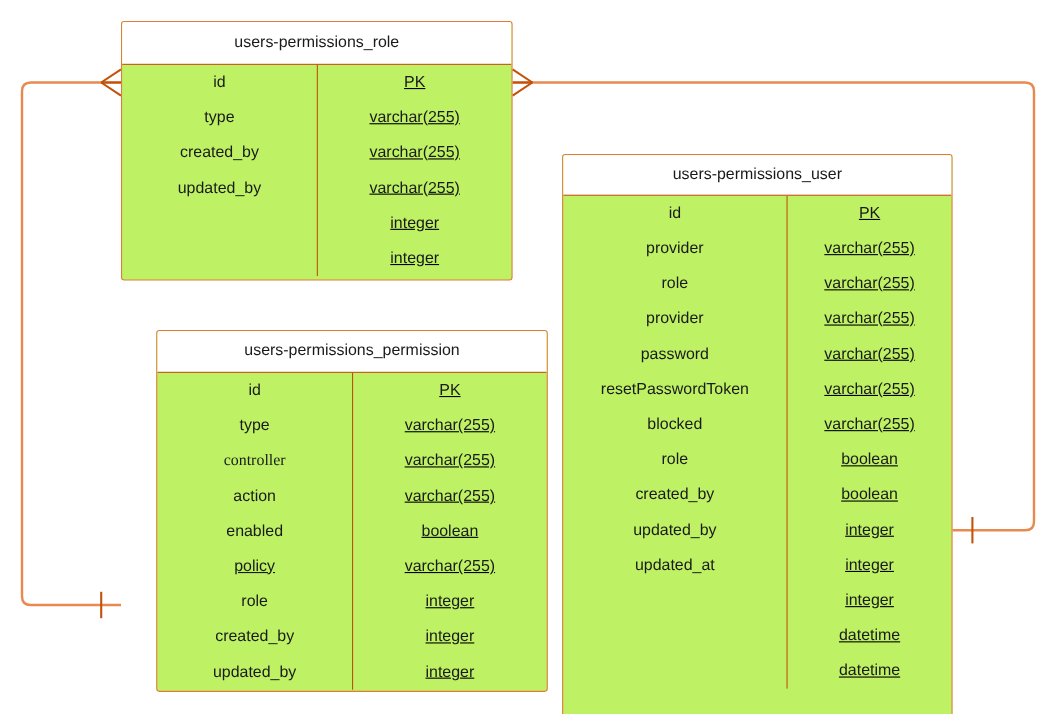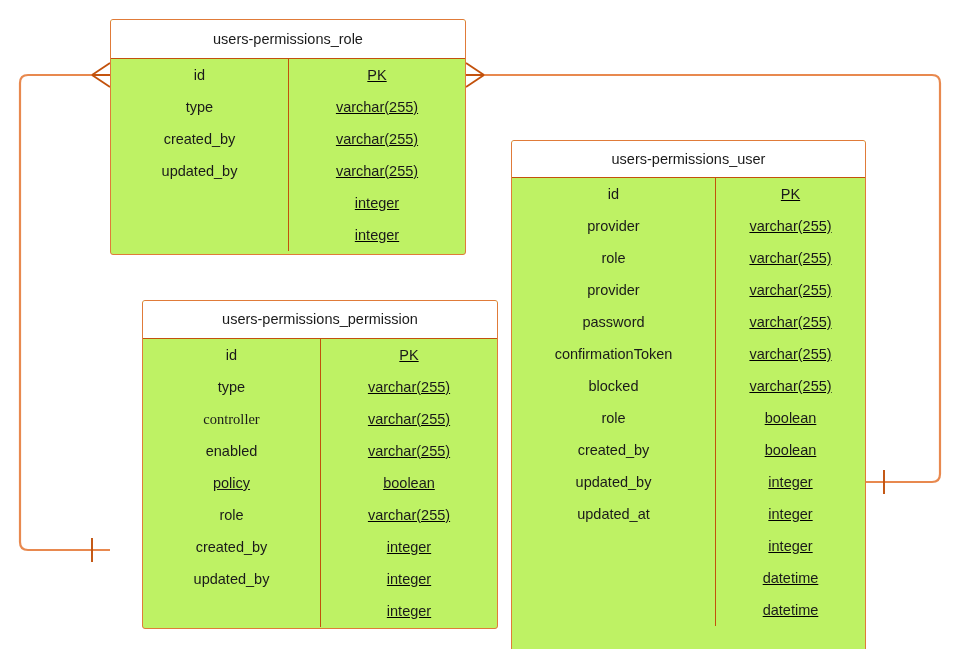--- a/index.html
+++ b/index.html
@@ -102,20 +102,21 @@
           </div>
         </div>
       </div>
       <div class="entity" style="left: 110px; top: 300px; width: 356px; height: 329px; border-color: rgb(224, 123, 57); margin-left: 32px;">
         <div class="ent-title" style="height: 38px; border-bottom-color: rgb(194, 81, 11);">users-permissions_permission</div>
         <div class="ent-body">
           <div class="col col-left" style="width: 178px; border-right-color: rgb(194, 81, 11);">
             <div class="cell" style="height: 32px;">id</div>
             <div class="cell" style="height: 32px;">type</div>
             <div class="cell" style="height: 32px; font-family: Liberation Serif, serif;">controller</div>
+            <div class="cell" style="height: 32px;">action</div>
             <div class="cell" style="height: 32px;">enabled</div>
             <div class="cell" style="height: 32px; text-decoration: underline;">policy</div>
             <div class="cell" style="height: 32px;">role</div>
             <div class="cell" style="height: 32px;">created_by</div>
             <div class="cell" style="height: 32px;">updated_by</div>
           </div>
           <div class="col col-right">
             <div class="cell" style="height: 32px;">PK</div>
             <div class="cell" style="height: 32px;">varchar(255)</div>
             <div class="cell" style="height: 32px;">varchar(255)</div>
@@ -130,21 +131,21 @@
       </div>
       <div class="entity" style="left: 511px; top: 140px; width: 355px; height: 574px; border-color: rgb(224, 123, 57);">
         <div class="ent-title" style="height: 37px; border-bottom-color: rgb(194, 81, 11);">users-permissions_user</div>
         <div class="ent-body">
           <div class="col col-left" style="width: 204px; border-right-color: rgb(194, 81, 11);">
             <div class="cell" style="height: 32px;">id</div>
             <div class="cell" style="height: 32px;">provider</div>
             <div class="cell" style="height: 32px;">role</div>
             <div class="cell" style="height: 32px;">provider</div>
             <div class="cell" style="height: 32px;">password</div>
-            <div class="cell" style="height: 32px;">confirmationToken</div>
+            <div class="cell" style="height: 32px;">resetPasswordToken</div>
             <div class="cell" style="height: 32px;">blocked</div>
             <div class="cell" style="height: 32px;">role</div>
             <div class="cell" style="height: 32px;">created_by</div>
             <div class="cell" style="height: 32px;">updated_by</div>
             <div class="cell" style="height: 32px;">updated_at</div>
           </div>
           <div class="col col-right">
             <div class="cell" style="height: 32px;">PK</div>
             <div class="cell" style="height: 32px;">varchar(255)</div>
             <div class="cell" style="height: 32px;">varchar(255)</div>

